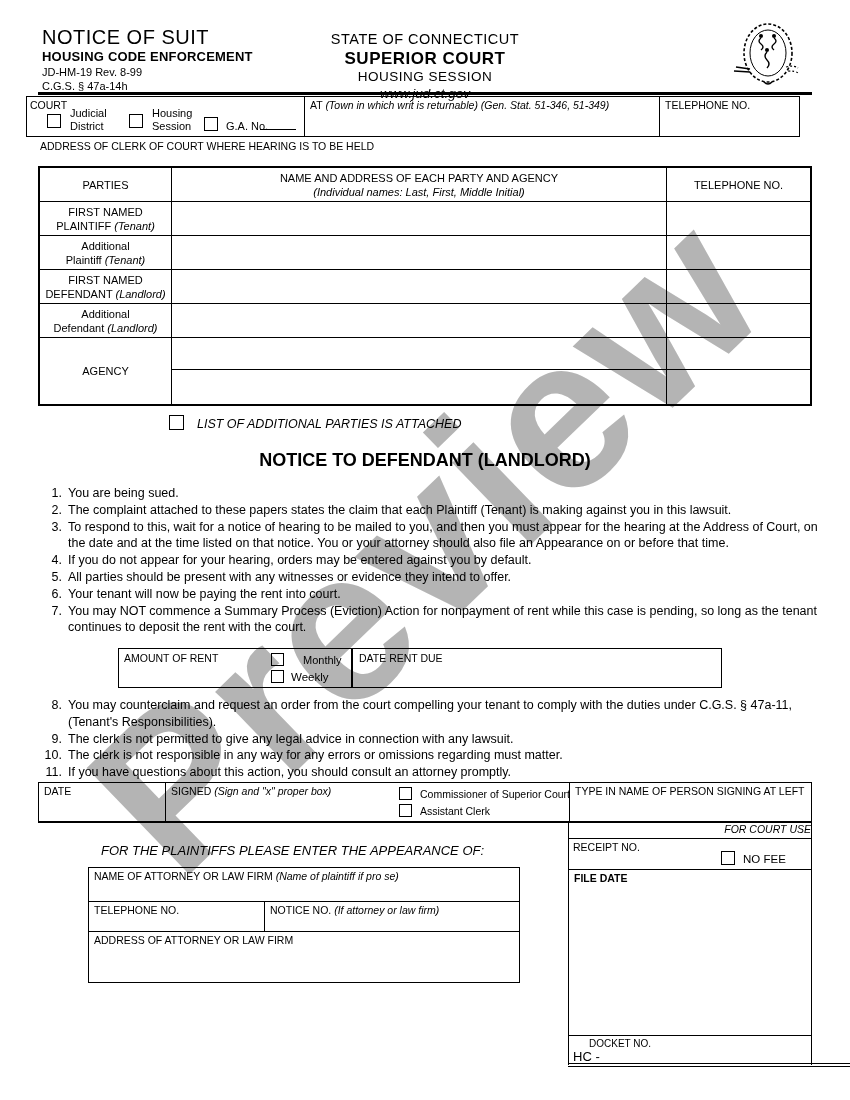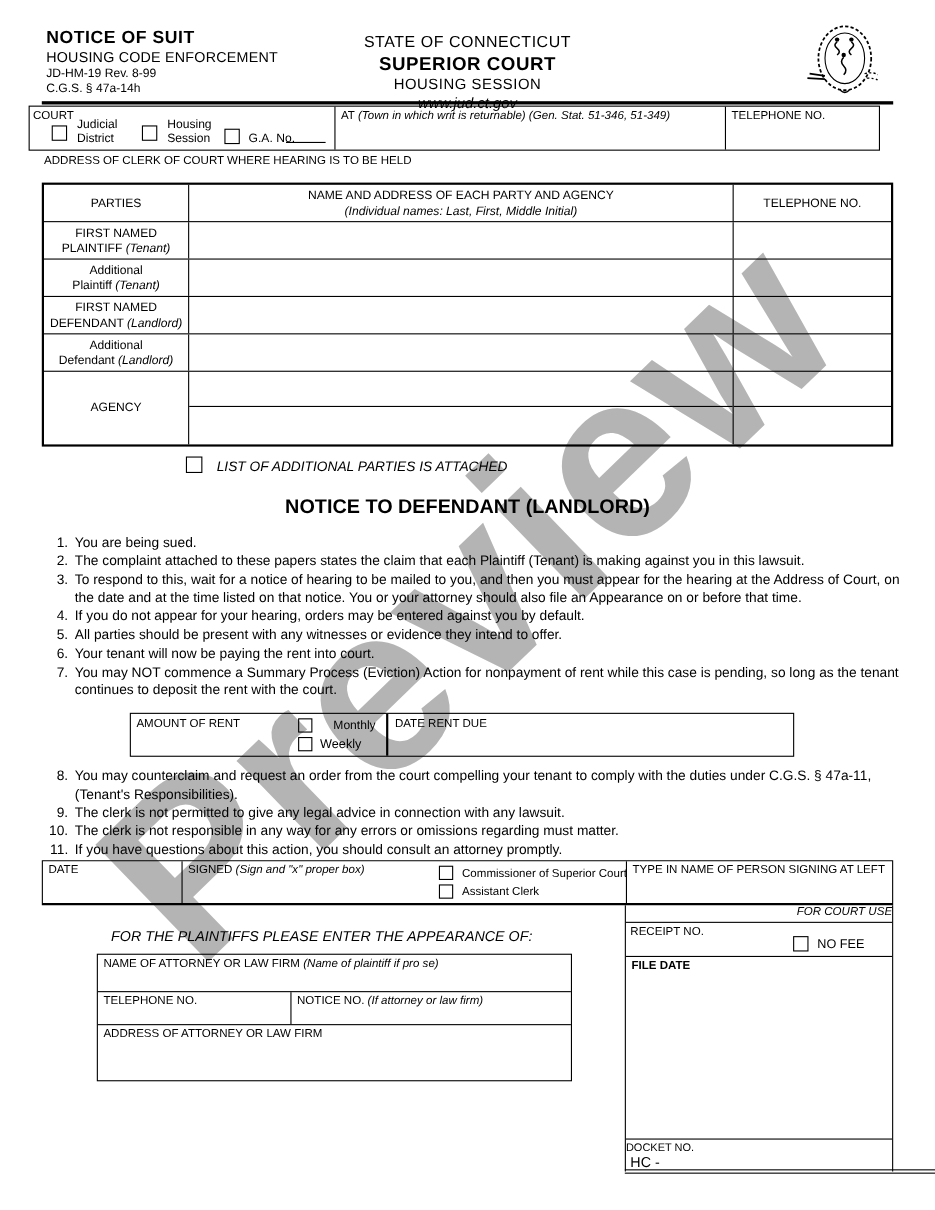--- a/index.html
+++ b/index.html
@@ -9,22 +9,22 @@
         font-size:215px; font-weight:bold; letter-spacing:2px; color:#a8a8a8; opacity:.85;
         transform:rotate(-44deg); transform-origin:center; z-index:1; white-space:nowrap; }
   .content { position:absolute; left:0; top:0; width:850px; height:1100px; z-index:2; }
   .abs { position:absolute; }
   .sm { font-size:10.5px; }
   .it { font-style:italic; }
   .bd { font-weight:bold; }
   .cb { display:inline-block; width:14px; height:14px; border:1.5px solid #000; background:transparent; box-sizing:border-box; }
   .cell { box-sizing:border-box; padding:2px 5px; }
   
-  .h-title { font-size:16px; font-weight:bold; letter-spacing:.5px; }
-  .h-sub { font-size:13px; font-weight:normal; letter-spacing:.2px; }
+  .h-title { font-size:20px; font-weight:normal; letter-spacing:.5px; }
+  .h-sub { font-size:13px; font-weight:bold; letter-spacing:.2px; }
   .h-meta { font-size:11px; margin-top:2px; }
   .h-center { text-align:center; line-height:1.25; }
   .h-state { font-size:14.5px; letter-spacing:.5px; }
   .h-court { font-size:17px; font-weight:bold; letter-spacing:.5px; }
   .h-sess { font-size:13.5px; letter-spacing:.5px; }
   .h-web { font-size:13.5px; font-style:italic; }
   .rule { background:#000; }
   
   .court-box { left:26px; top:96px; width:774px; height:41px; border:1.5px solid #000; box-sizing:border-box; display:flex; }
   .court-c1 { width:277px; position:relative; }
@@ -282,21 +282,21 @@
 
     <div class="cu">
       <div class="cu-h">FOR COURT USE</div>
       <div class="cu-receipt">
         <span class="abs sm" style="left:4px; top:2px;">RECEIPT NO.</span>
         <span class="abs cb" style="left:152px; top:12px;"></span>
         <span class="abs" style="left:174px; top:14px; font-size:11.5px;">NO FEE</span>
       </div>
       <div class="cu-file cell sm">FILE DATE</div>
       <div class="cu-docket" style="position:relative;">
-        <span class="abs" style="left:0; top:2px; font-size:10px;">DOCKET NO.</span>
+        <span class="abs" style="left:20px; top:2px; font-size:10px;">DOCKET NO.</span>
         <span class="abs" style="left:4px; top:13px; font-size:13px;">HC -</span>
       </div>
     </div>
     <div class="dbl"></div>
 
     <div class="app-title">FOR THE PLAINTIFFS PLEASE ENTER THE APPEARANCE OF:</div>
     <div class="app-box">
       <div class="app-r1 cell sm">
         <span>NAME OF ATTORNEY OR LAW FIRM</span>
         <span class="it">(Name of plaintiff if pro se)</span>

